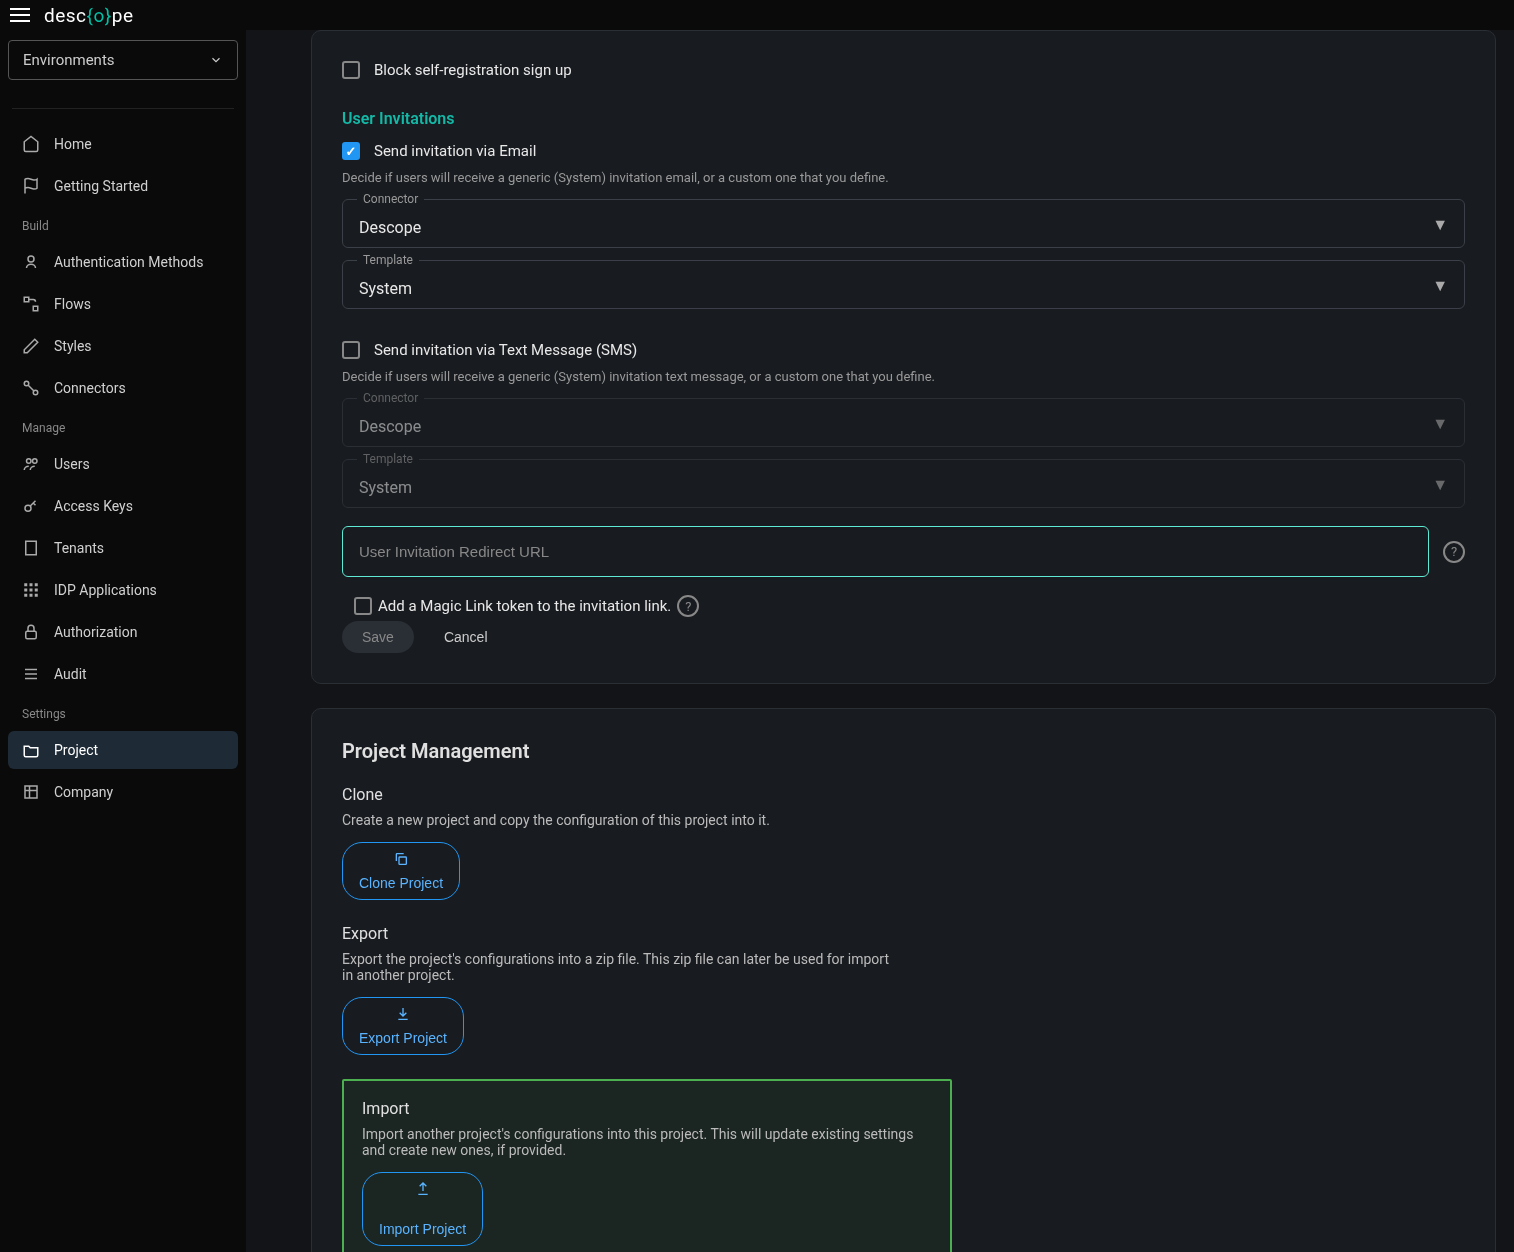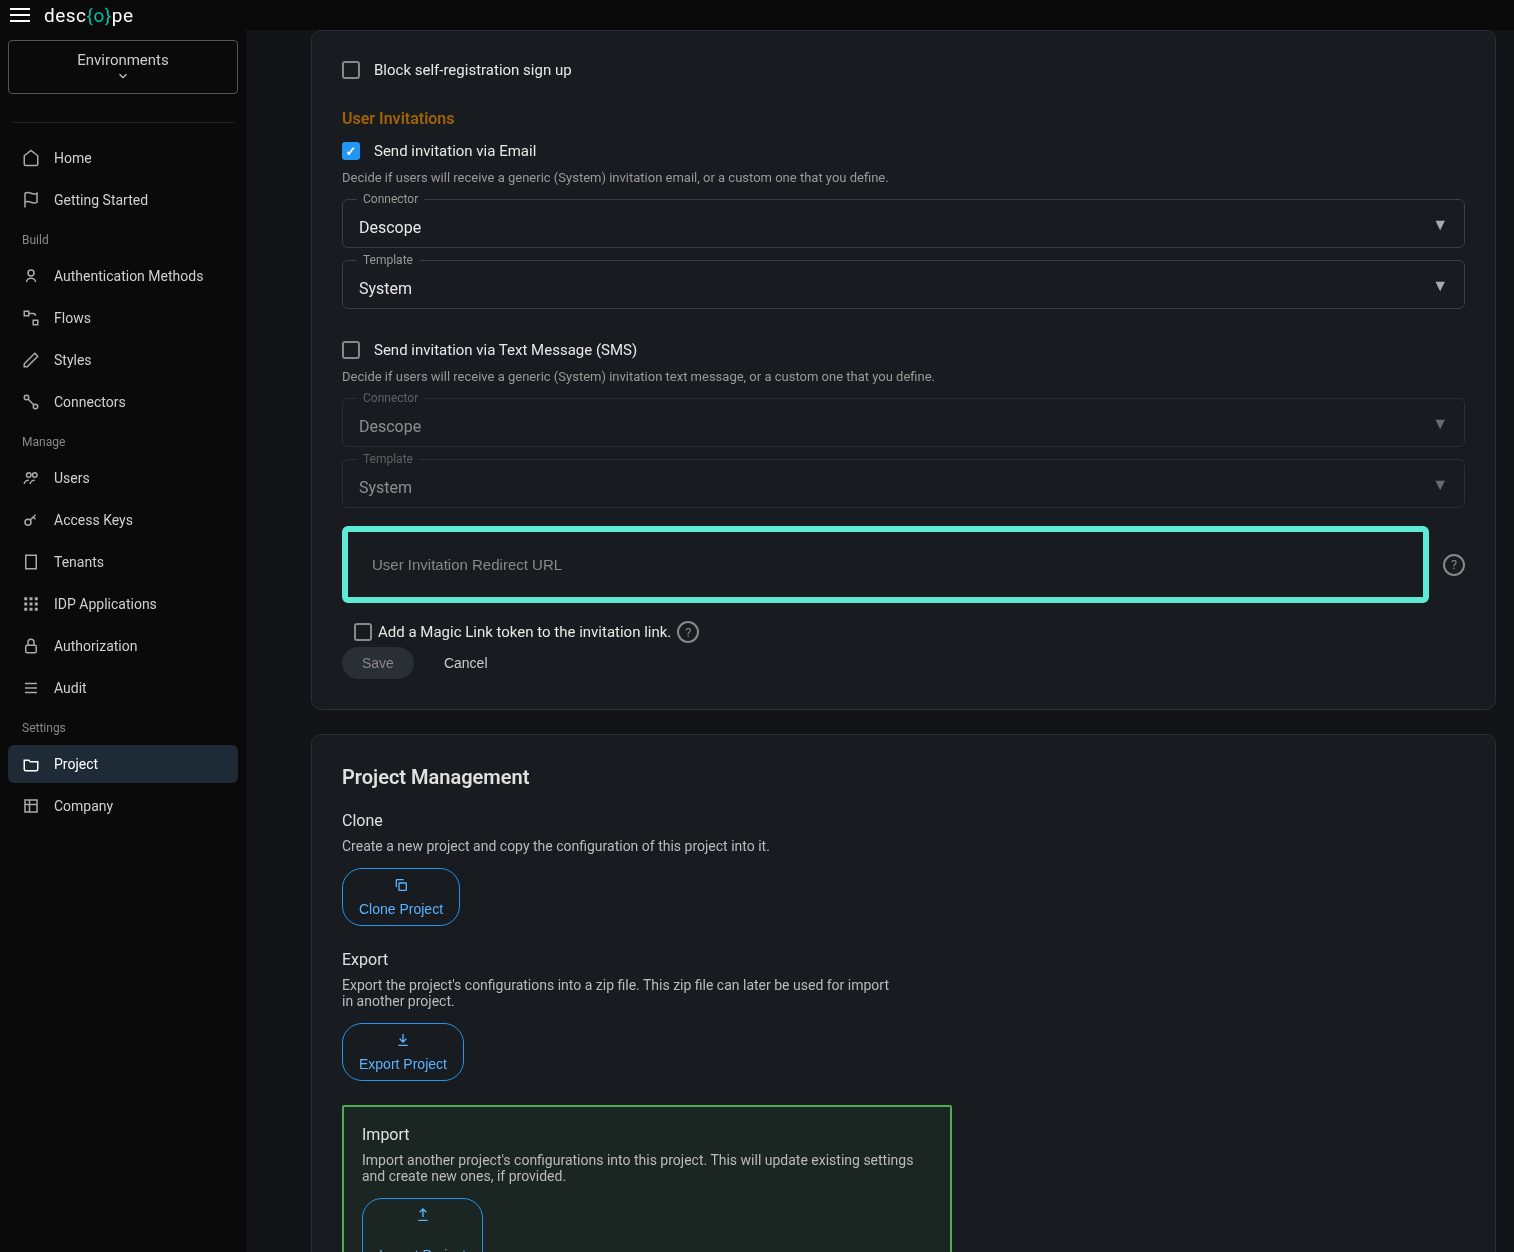--- a/index.html
+++ b/index.html
@@ -52,21 +52,20 @@
   border: 1px solid #555;
   border-radius: 4px;
   padding: 10px 14px;
   display: flex;
   justify-content: space-between;
   align-items: center;
   font-size: 15px;
   color: #ccc;
   margin-bottom: 12px;
   cursor: pointer;
-  flex-direction: column;
 }
 .side-section-header {
   font-size: 12px;
   color: #888;
   padding: 10px 14px 6px;
 }
 .side-item {
   display: flex;
   align-items: center;
   gap: 14px;
@@ -124,21 +123,21 @@
 .checkbox.checked::after {
   content: "✓";
   color: #fff;
   font-size: 13px;
   font-weight: bold;
 }
 .checkbox-label { font-size: 15px; color: #e8e8e8; }
 .section-heading {
   font-size: 16px;
   font-weight: 600;
-  color: #a16207;
+  color: #14b8a6;
   margin: 20px 0 14px;
 }
 .section-heading.first { margin-top: 30px; }
 .help-text {
   font-size: 13px;
   color: #999;
   margin-bottom: 14px;
 }
 .select-field {
   position: relative;
@@ -174,23 +173,23 @@
   color: #aaa;
 }
 .input-row {
   display: flex;
   align-items: center;
   gap: 14px;
   margin: 18px 0;
 }
 .input-field {
   flex: 1;
-  border: 6px solid #5eead4;
+  border: 1px solid #5eead4;
   border-radius: 6px;
-  padding: 24px;
+  padding: 16px;
   background: transparent;
   color: #e8e8e8;
   font-size: 15px;
 }
 .input-field::placeholder { color: #888; }
 .help-icon {
   width: 22px;
   height: 22px;
   border: 2px solid #888;
   border-radius: 50%;

